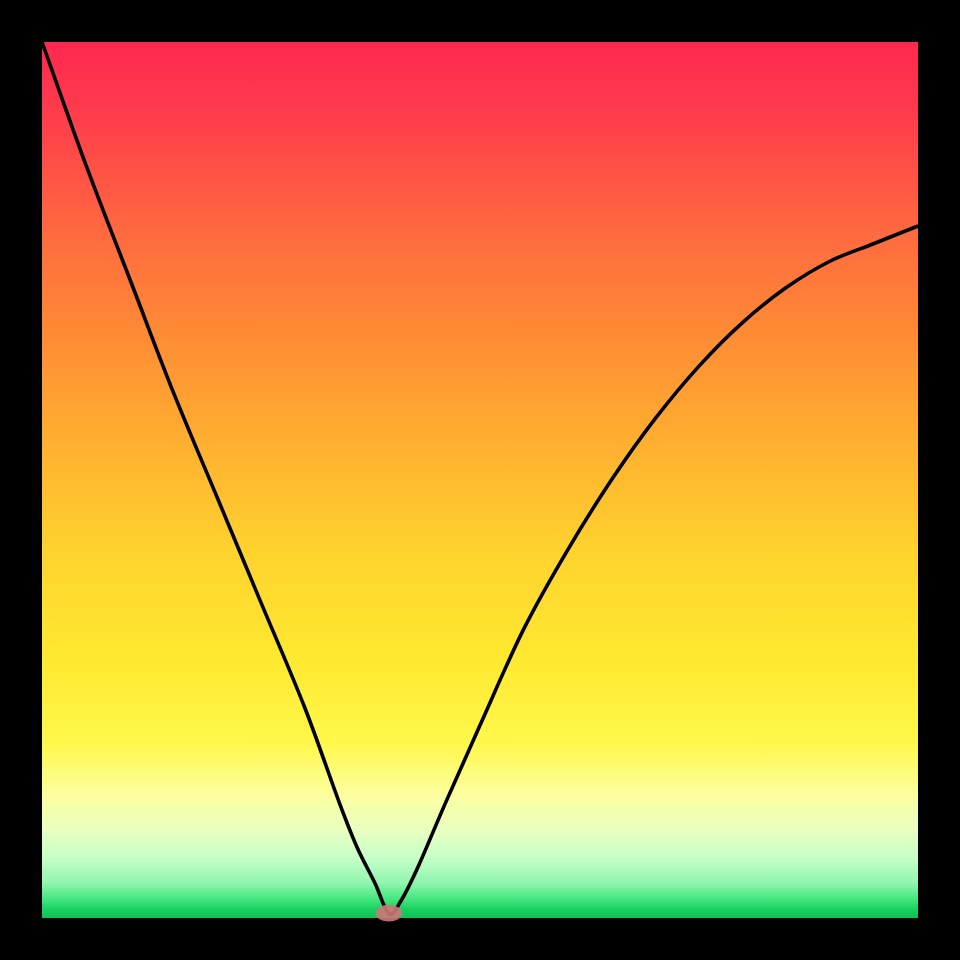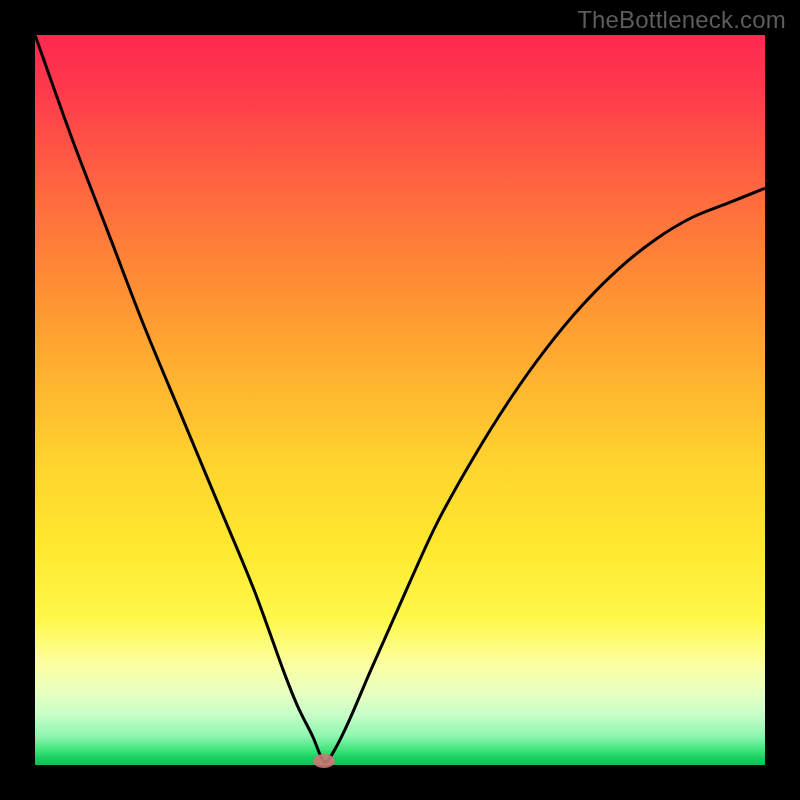--- a/index.html
+++ b/index.html
@@ -69,14 +69,13 @@
 </head>
 <body>
 
 <div class="frame">
   <div class="plot-area">
     <svg class="curve" viewBox="0 0 730 730" preserveAspectRatio="none">
       <path fill="none" stroke="#000" stroke-width="3" d="M 0.0 0.0 C 6.1 17.0, 24.3 69.4, 36.5 102.2 C 48.7 135.1, 60.8 165.5, 73.0 197.1 C 85.2 228.7, 97.3 261.6, 109.5 292.0 C 121.7 322.4, 133.8 350.4, 146.0 379.6 C 158.2 408.8, 170.3 438.0, 182.5 467.2 C 194.7 496.4, 208.1 526.8, 219.0 554.8 C 229.9 582.8, 240.9 615.6, 248.2 635.1 C 255.5 654.6, 257.9 660.7, 262.8 671.6 C 267.7 682.5, 273.0 691.7, 277.4 700.8 C 281.8 709.9, 285.4 723.9, 289.1 726.4 C 292.7 728.8, 295.2 722.1, 299.3 715.4 C 303.4 708.7, 307.8 699.6, 313.9 686.2 C 320.0 672.8, 327.3 654.6, 335.8 635.1 C 344.3 615.6, 354.1 593.7, 365.0 569.4 C 375.9 545.1, 389.3 513.4, 401.5 489.1 C 413.7 464.8, 425.8 444.1, 438.0 423.4 C 450.2 402.7, 462.3 383.3, 474.5 365.0 C 486.7 346.8, 498.8 329.7, 511.0 313.9 C 523.2 298.1, 535.3 283.5, 547.5 270.1 C 559.7 256.7, 571.8 244.5, 584.0 233.6 C 596.2 222.6, 608.3 212.9, 620.5 204.4 C 632.7 195.9, 644.8 188.6, 657.0 182.5 C 669.2 176.4, 681.3 172.8, 693.5 167.9 C 705.7 163.0, 723.9 155.7, 730.0 153.3"></path>
     </svg>
     <div class="marker" style="left:289.08000000000004px; top:726.35px; width:22px; height:14px;"></div>
   </div>
-  <div class="watermark">TheBottleneck.com</div>
 </div>
 
 </body></html>

